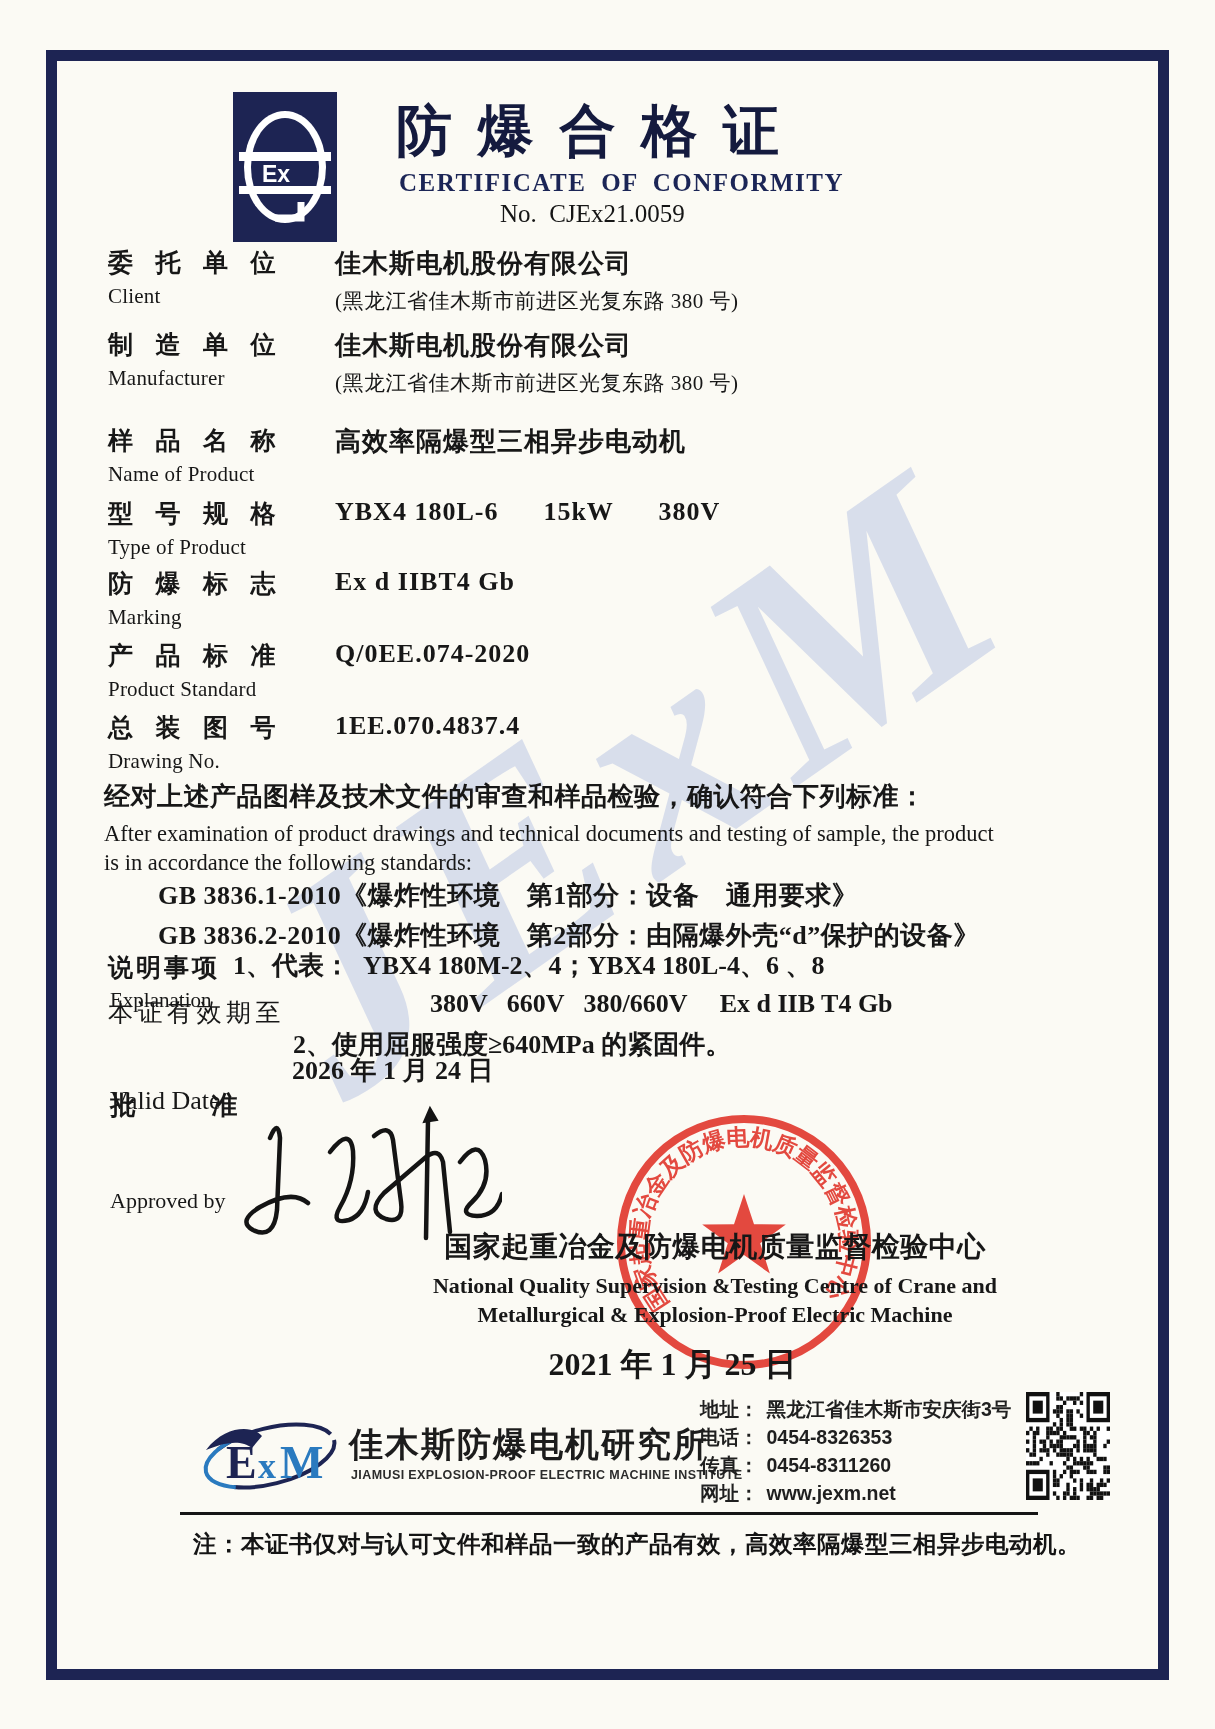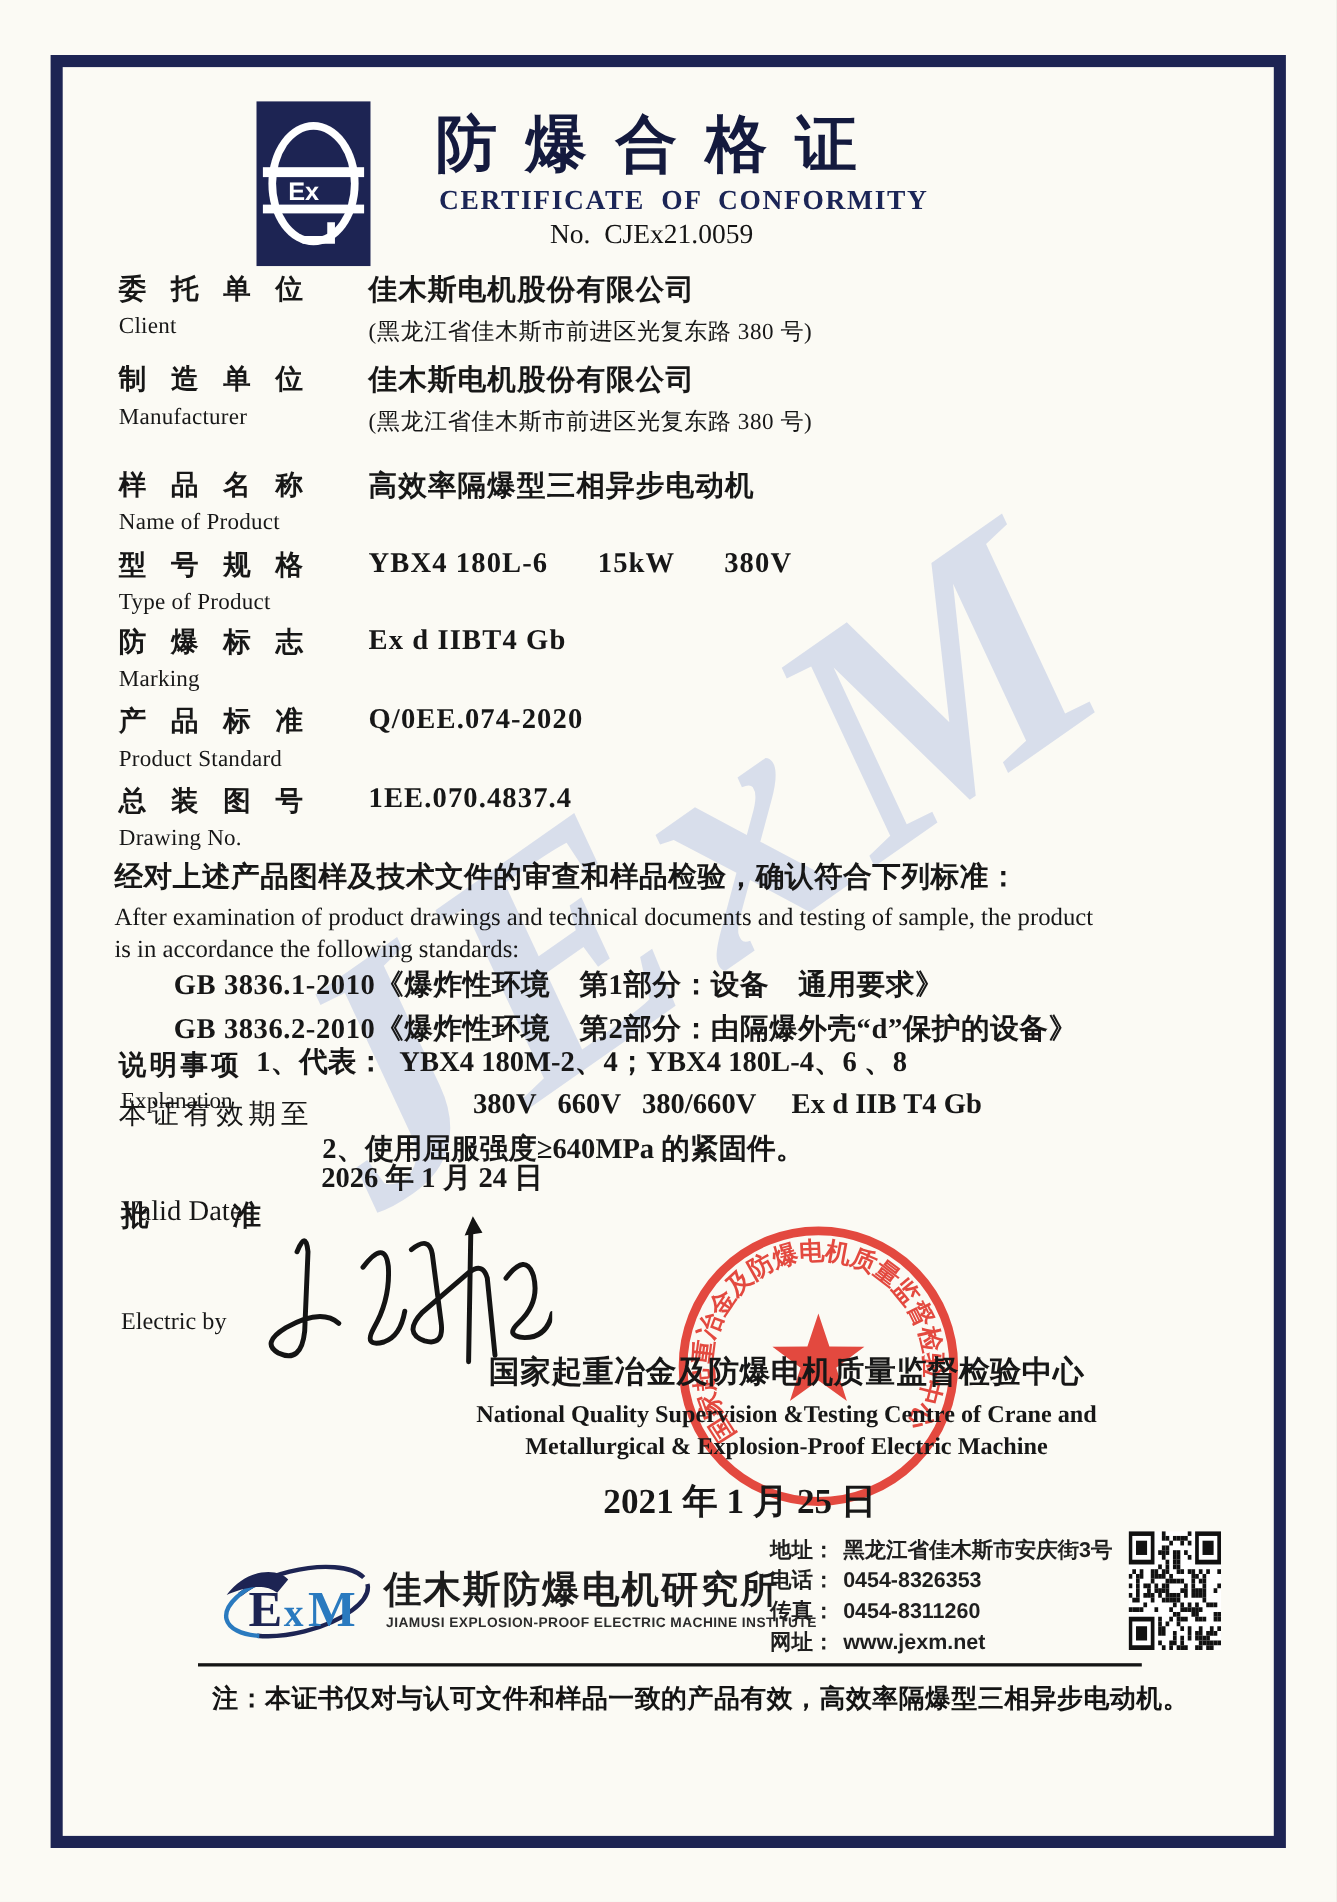--- a/index.html
+++ b/index.html
@@ -163,21 +163,21 @@
   <div class="z exp-label-en">Explanation</div>
   <div class="z exp-l1">1、代表：  YBX4 180M-2、4；YBX4 180L-4、6 、8</div>
   <div class="z exp-l2">380V   660V   380/660V     Ex d IIB T4 Gb</div>
   <div class="z exp-l3">2、使用屈服强度≥640MPa 的紧固件。</div>
 
   <div class="z valid-cn">本证有效期至</div>
   <div class="z valid-en">Valid Date</div>
   <div class="z valid-v">2026 年 1 月 24 日</div>
 
   <div class="z appr-cn">批准</div>
-  <div class="z appr-en">Electric by</div>
+  <div class="z appr-en">Approved by</div>
   <svg class="z sig" width="270" height="165" viewBox="0 0 270 165">
     <g fill="none" stroke="#141414" stroke-width="4.5" stroke-linecap="round">
       <path d="M38,38 q8,-20 10,0 l-3,72 q-3,30 -24,20 q-16,-9 7,-23 q32,-18 48,-4"></path>
       <path d="M98,52 q20,-26 23,-1 q2,30 -13,56 q-10,18 9,13 q15,-5 19,-28"></path>
       <path d="M142,36 q16,-13 19,4 l8,62 q3,22 -15,17 q-20,-7 -2,-26 l42,-36 q13,-10 17,5 l7,70"></path>
       <path d="M196,20 l-2,118"></path>
       <path d="M192,22 l6,-14 l7,12 z" fill="#141414" stroke-width="2"></path>
       <path d="M228,62 q18,-24 25,-2 q6,24 -13,42 q-14,13 5,14 q20,0 25,-22"></path>
     </g>
   </svg>

